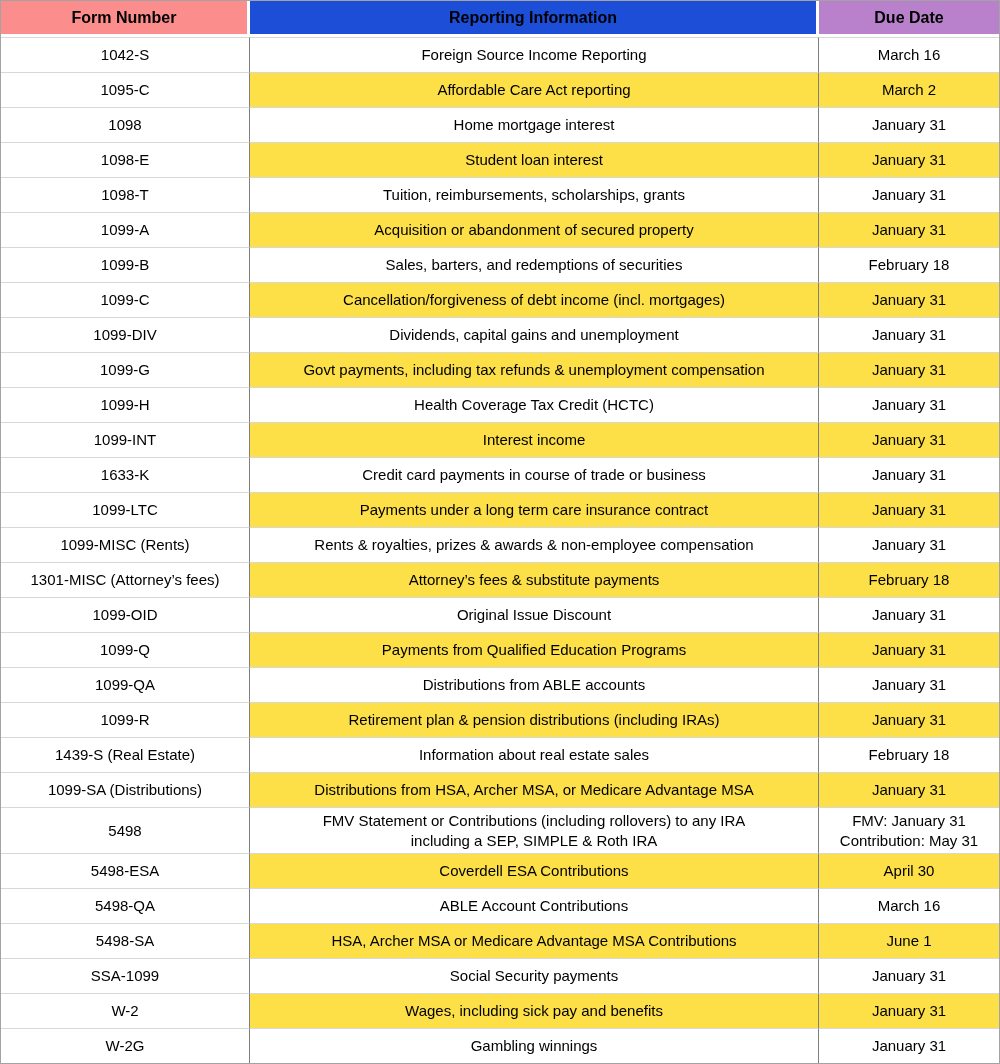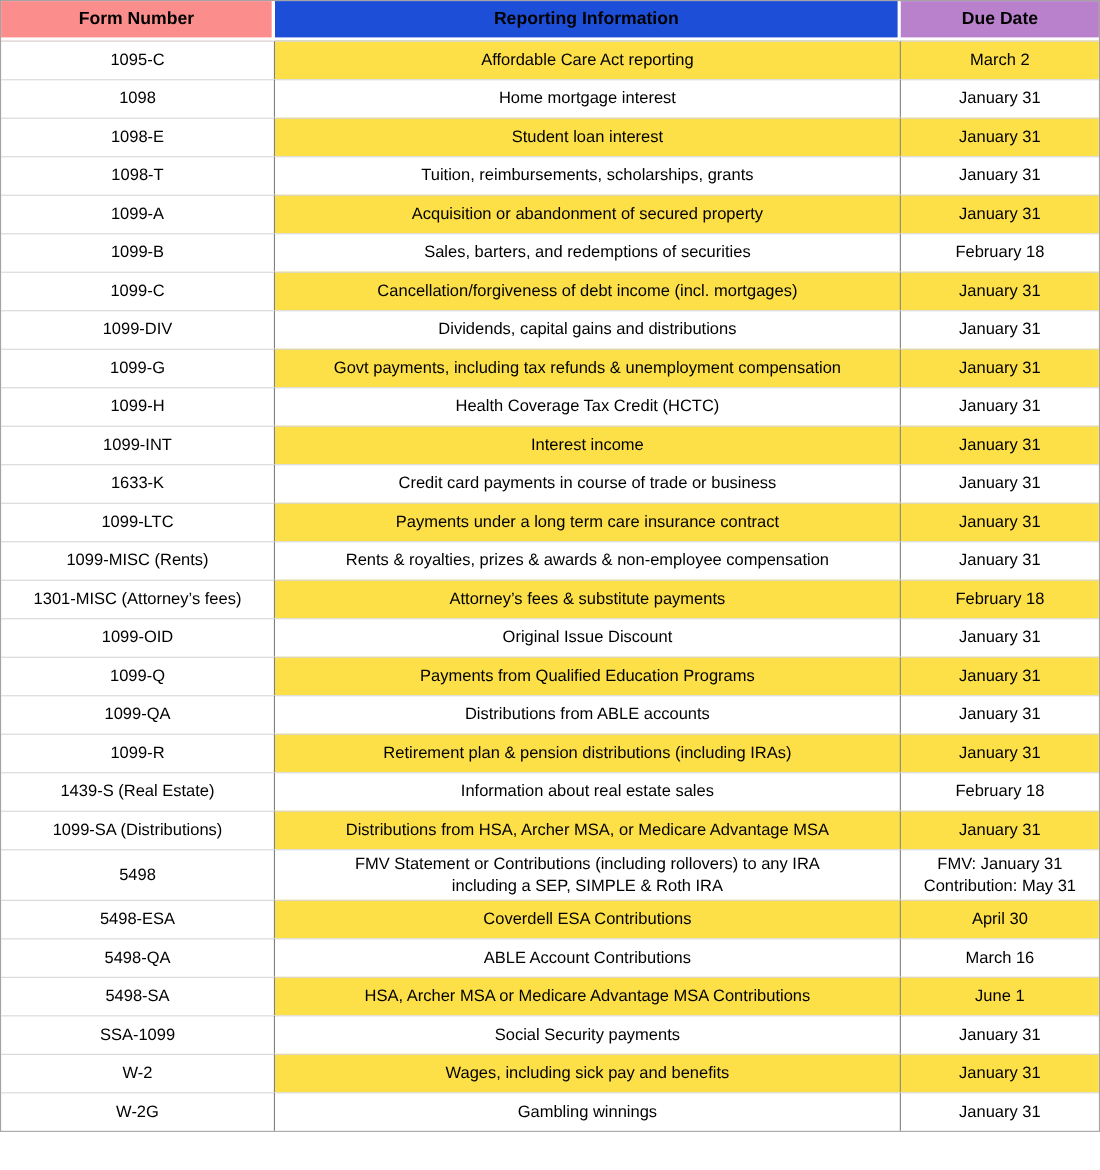--- a/index.html
+++ b/index.html
@@ -65,20 +65,25 @@
       <col style="width:180px">
     </colgroup>
     <thead>
       <tr>
         <th class="form-col" style="background: rgb(252, 141, 141); text-align: center;">Form Number</th>
         <th class="info-col" style="background: #1d4ed8;">Reporting Information</th>
         <th class="due-col" style="background: rgb(185, 129, 203); margin-top: 46px;">Due Date</th>
       </tr>
     </thead>
     <tbody>
+        <tr>
+          <td class="form-col">1042-S</td>
+          <td class="info-col">Foreign Source Income Reporting</td>
+          <td class="due-col">March 16</td>
+        </tr>
         <tr class="alt">
           <td class="form-col">1095-C</td>
           <td class="info-col">Affordable Care Act reporting</td>
           <td class="due-col">March 2</td>
         </tr>
         <tr>
           <td class="form-col">1098</td>
           <td class="info-col">Home mortgage interest</td>
           <td class="due-col">January 31</td>
         </tr>
@@ -102,21 +107,21 @@
           <td class="info-col">Sales, barters, and redemptions of securities</td>
           <td class="due-col">February 18</td>
         </tr>
         <tr class="alt">
           <td class="form-col">1099-C</td>
           <td class="info-col">Cancellation/forgiveness of debt income (incl. mortgages)</td>
           <td class="due-col">January 31</td>
         </tr>
         <tr>
           <td class="form-col">1099-DIV</td>
-          <td class="info-col">Dividends, capital gains and distributions</td>
+          <td class="info-col">Dividends, capital gains and unemployment</td>
           <td class="due-col">January 31</td>
         </tr>
         <tr class="alt">
           <td class="form-col">1099-G</td>
           <td class="info-col">Govt payments, including tax refunds &amp; unemployment compensation</td>
           <td class="due-col">January 31</td>
         </tr>
         <tr>
           <td class="form-col">1099-H</td>
           <td class="info-col">Health Coverage Tax Credit (HCTC)</td>

